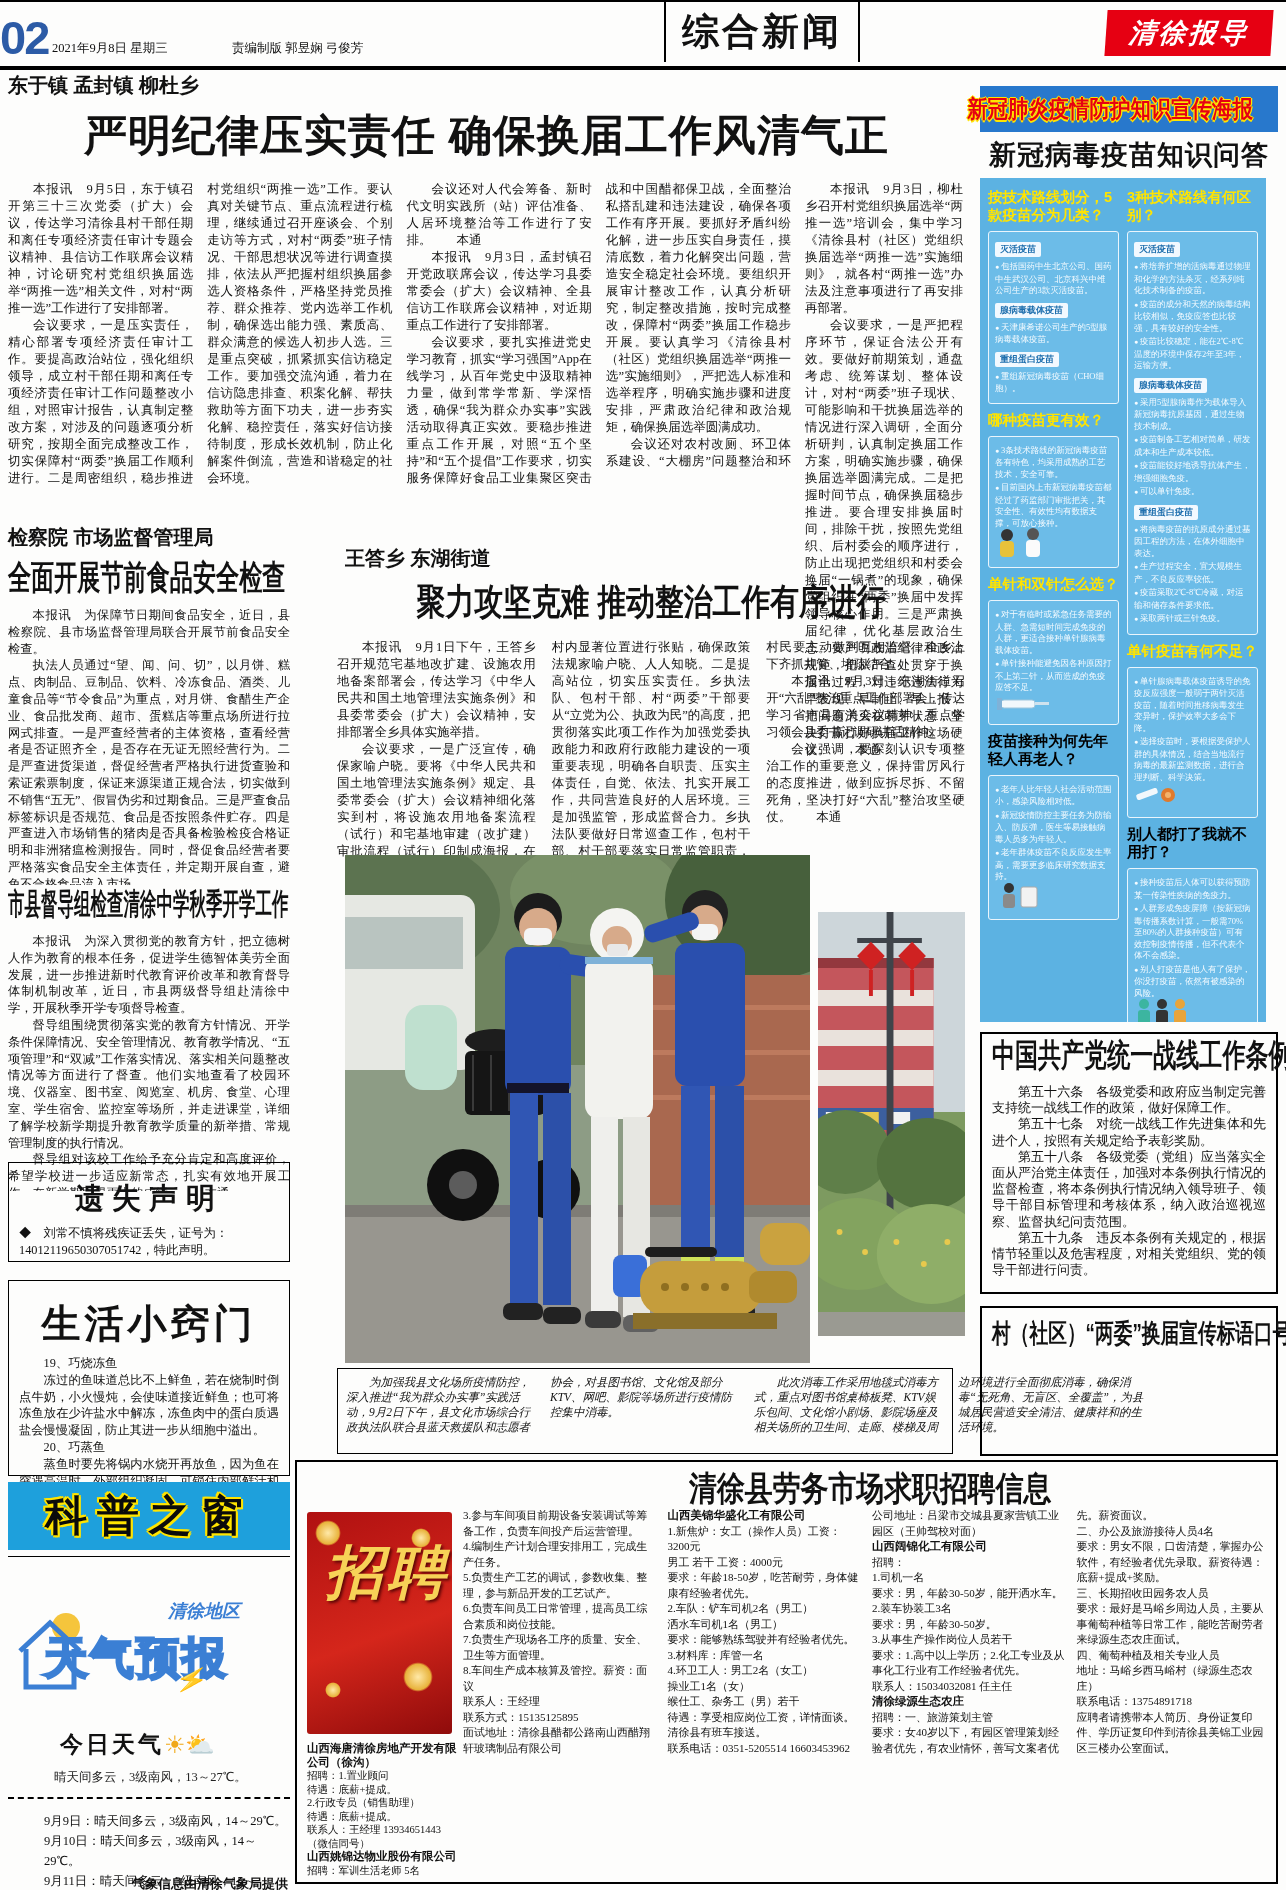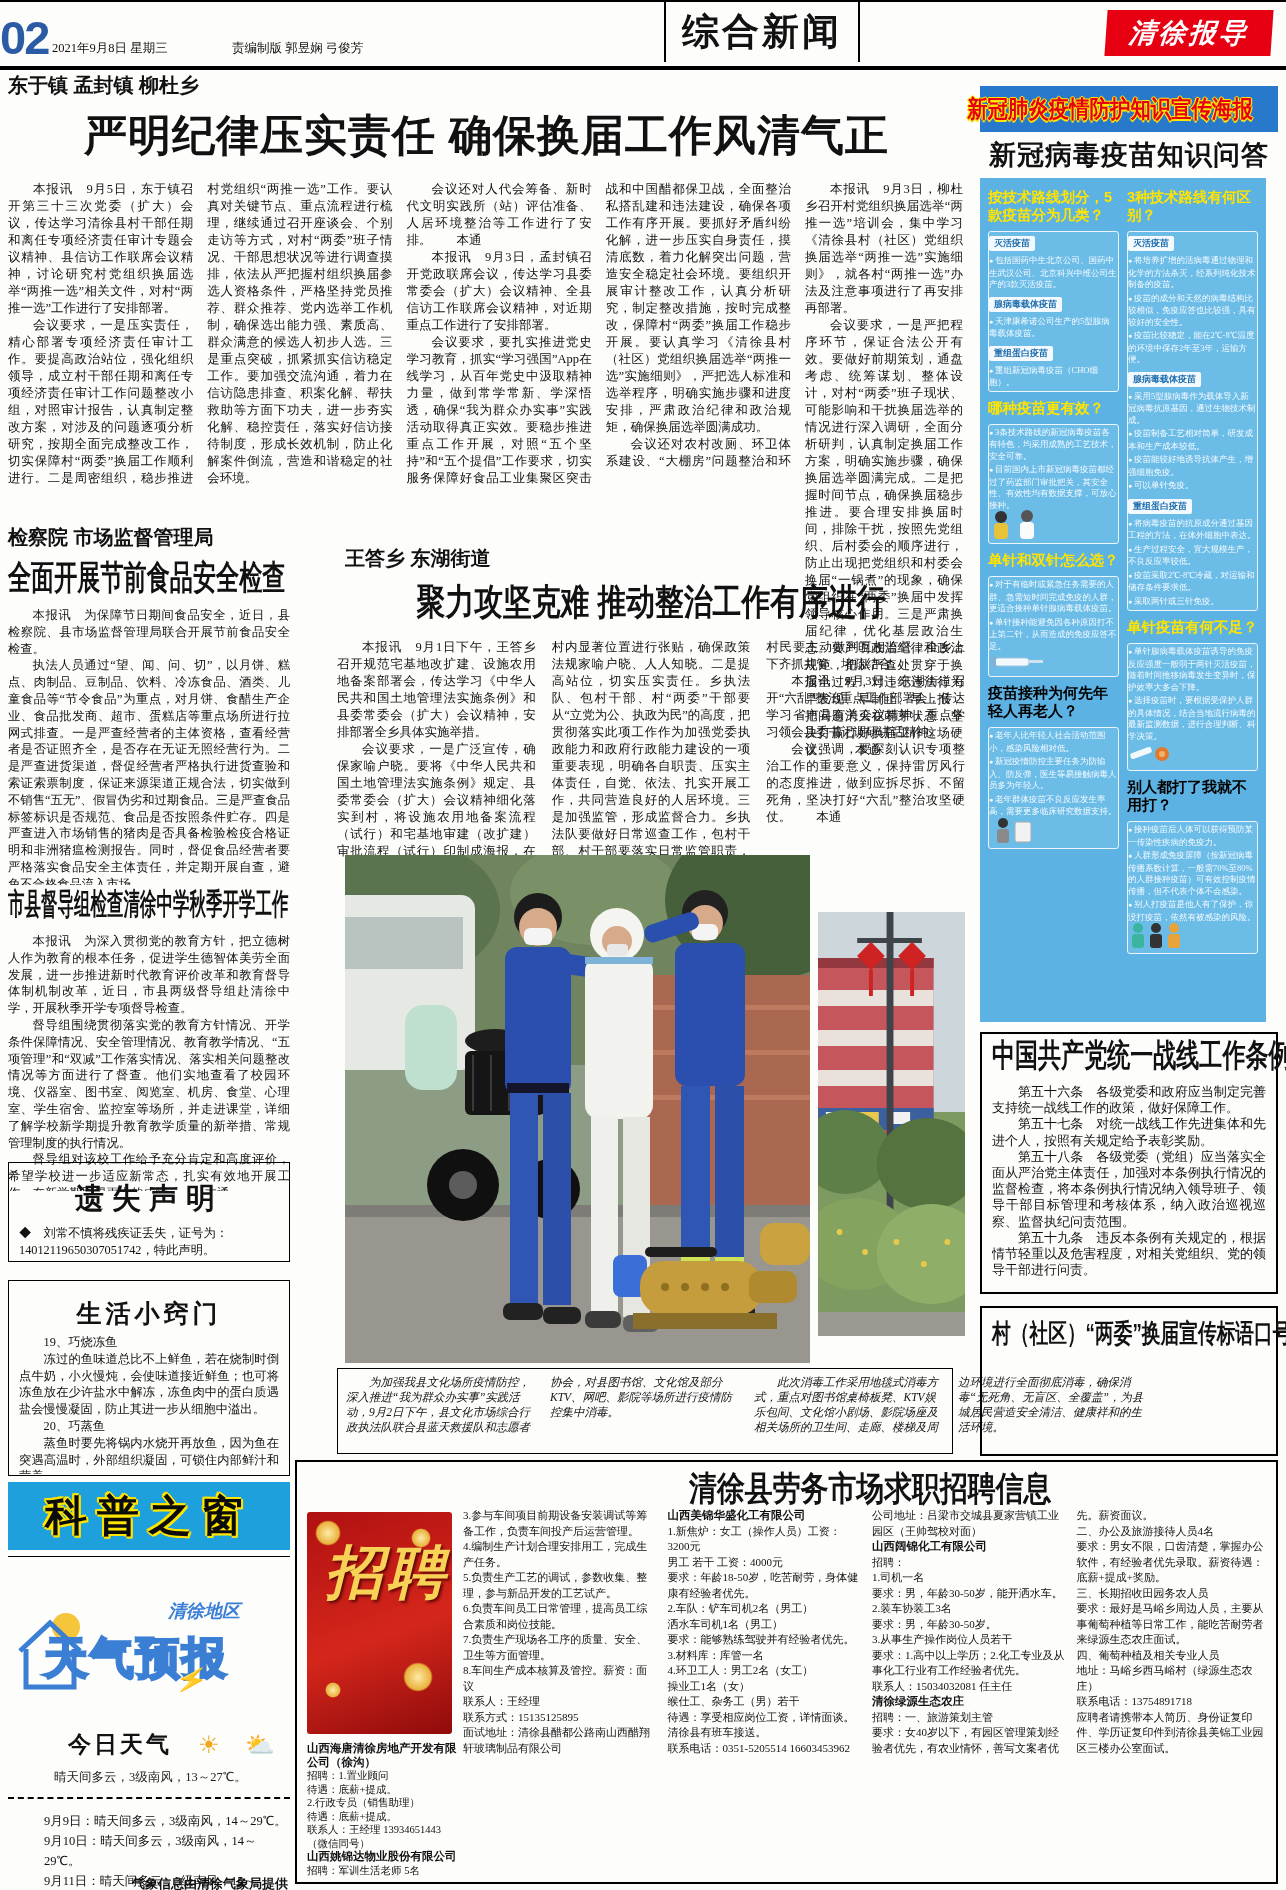--- a/index.html
+++ b/index.html
@@ -30,32 +30,32 @@
   #top-side{width:158px;height:700px;overflow:hidden;}
   
   .lcol{left:8px;width:282px;}
   .sub-kicker{font-size:20px;font-weight:bold;}
   .squeeze{font-weight:bold;white-space:nowrap;transform-origin:left center;}
   #food-headline{font-size:34px;transform:scale(0.68,1);margin-top:4px;}
   #school-headline{font-size:30px;transform:scale(0.55,1);}
   .lbody{font-size:12.3px;line-height:16.8px;overflow:hidden;}
   .boxed{border:1.5px solid #000;padding:16px 10px;box-sizing:border-box;}
   .box-title{font-size:29px;font-weight:bold;text-align:center;letter-spacing:8px;}
-  #tips-box .box-title{letter-spacing:4px;font-size:25px;font-family:Liberation Mono, monospace;}
+  #tips-box .box-title{letter-spacing:4px;font-size:39px;font-family:Liberation Mono, monospace;}
   #kepu-banner{left:8px;top:1482px;width:282px;height:68px;background:#1ea0dc;
      display:flex;align-items:center;justify-content:center;}
   #kepu-text{font-size:42px;font-weight:bold;letter-spacing:10px;color:#0b0b0b;
      text-shadow:2px 0 #ffe400,-2px 0 #ffe400,0 2px #ffe400,0 -2px #ffe400,2px 2px #ffe400,-2px -2px #ffe400;}
   
   #weather-box{left:8px;top:1556px;width:282px;height:330px;border-top:1px solid #000;}
   #w-region{position:absolute;left:160px;top:42px;font-size:18px;font-style:italic;color:#3b7fd4;font-weight:bold;}
   #w-logo-text{position:absolute;left:36px;top:72px;font-size:44px;font-weight:bold;color:#fff;
      -webkit-text-stroke:2.5px #3b7fd4;letter-spacing:2px;}
   #w-bolt{position:absolute;left:168px;top:108px;font-size:26px;color:#f2c12e;transform:rotate(12deg);}
-  #w-today-row{position:absolute;left:60px;top:172px;display:flex;align-items:center;gap:26px;}
+  #w-today-row{position:absolute;left:52px;top:172px;display:flex;align-items:center;}
   #w-today-label{font-size:23px;font-weight:bold;letter-spacing:3px;}
   .w-icon{font-size:24px;line-height:24px;}
   #w-today-text{position:absolute;left:46px;top:212px;font-size:12.5px;color:#222;}
   #w-dash{position:absolute;left:0;top:240px;width:282px;border-top:2px dashed #000;}
   #w-forecast{position:absolute;left:36px;top:254px;font-size:12.5px;line-height:20px;}
   #w-source{position:absolute;right:2px;top:318px;font-size:13px;font-weight:bold;}
   
   #mid-article{left:337px;top:545px;width:628px;}
   #mid-headline{font-size:36px;font-weight:bold;white-space:nowrap;transform:scale(0.8,1);transform-origin:center;text-align:center;margin-top:6px;}
   #mid-body{margin-top:12px;height:222px;column-count:3;column-gap:16px;overflow:hidden;}
@@ -69,21 +69,21 @@
   #poster-banner{left:980px;top:86px;width:298px;height:46px;background:#2878cc;display:flex;align-items:center;justify-content:flex-end;}
   #poster-banner span{font-size:24px;font-weight:bold;color:#e60012;white-space:nowrap;transform:scale(0.85,1);
      text-shadow:1.5px 0 #ffe400,-1.5px 0 #ffe400,0 1.5px #ffe400,0 -1.5px #ffe400;}
   #qa-title{left:980px;top:132px;width:298px;height:46px;display:flex;align-items:center;justify-content:center;
      font-size:27px;font-weight:bold;letter-spacing:1px;}
   #poster-body{left:980px;top:178px;width:286px;height:844px;background:#5cb2e2;box-sizing:border-box;
      padding:10px 8px;display:flex;gap:8px;overflow:hidden;}
   .pcol{width:50%;display:flex;flex-direction:column;gap:7px;}
   .pq{color:#ffe400;font-weight:bold;font-size:14.5px;line-height:18px;font-family:"Liberation Sans",sans-serif;}
   .pq.white{color:#000000;font-size:15px;}
-  .pbox{border:1.5px solid #eaf5fc;background:#6cbce8;border-radius:3px;padding:0;position:relative;}
+  .pbox{border:1.5px solid #eaf5fc;background:#6cbce8;border-radius:3px;padding:6px;position:relative;}
   .ptag{display:inline-block;background:#f2f9ff;color:#1f6fae;font-size:9px;font-weight:bold;
         padding:1px 5px;border-radius:2px;margin:3px 0 2px;}
   .ptag:empty{display:none;}
   .pbul{color:#f4fbff;font-size:8.5px;line-height:11.5px;margin:2px 0;}
   .pbul:empty{display:none;}
   .pbul::before{content:"● ";font-size:7px;}
   .pcartoon{align-self:flex-end;margin-top:-4px;}
   
   #constitution-box{left:980px;top:1032px;width:298px;height:262px;border:2px solid #000;padding:0 10px;box-sizing:border-box;}
   #constitution-title{font-size:32px;font-weight:bold;white-space:nowrap;transform:scale(0.72,1);transform-origin:left center;margin-bottom:6px;}

